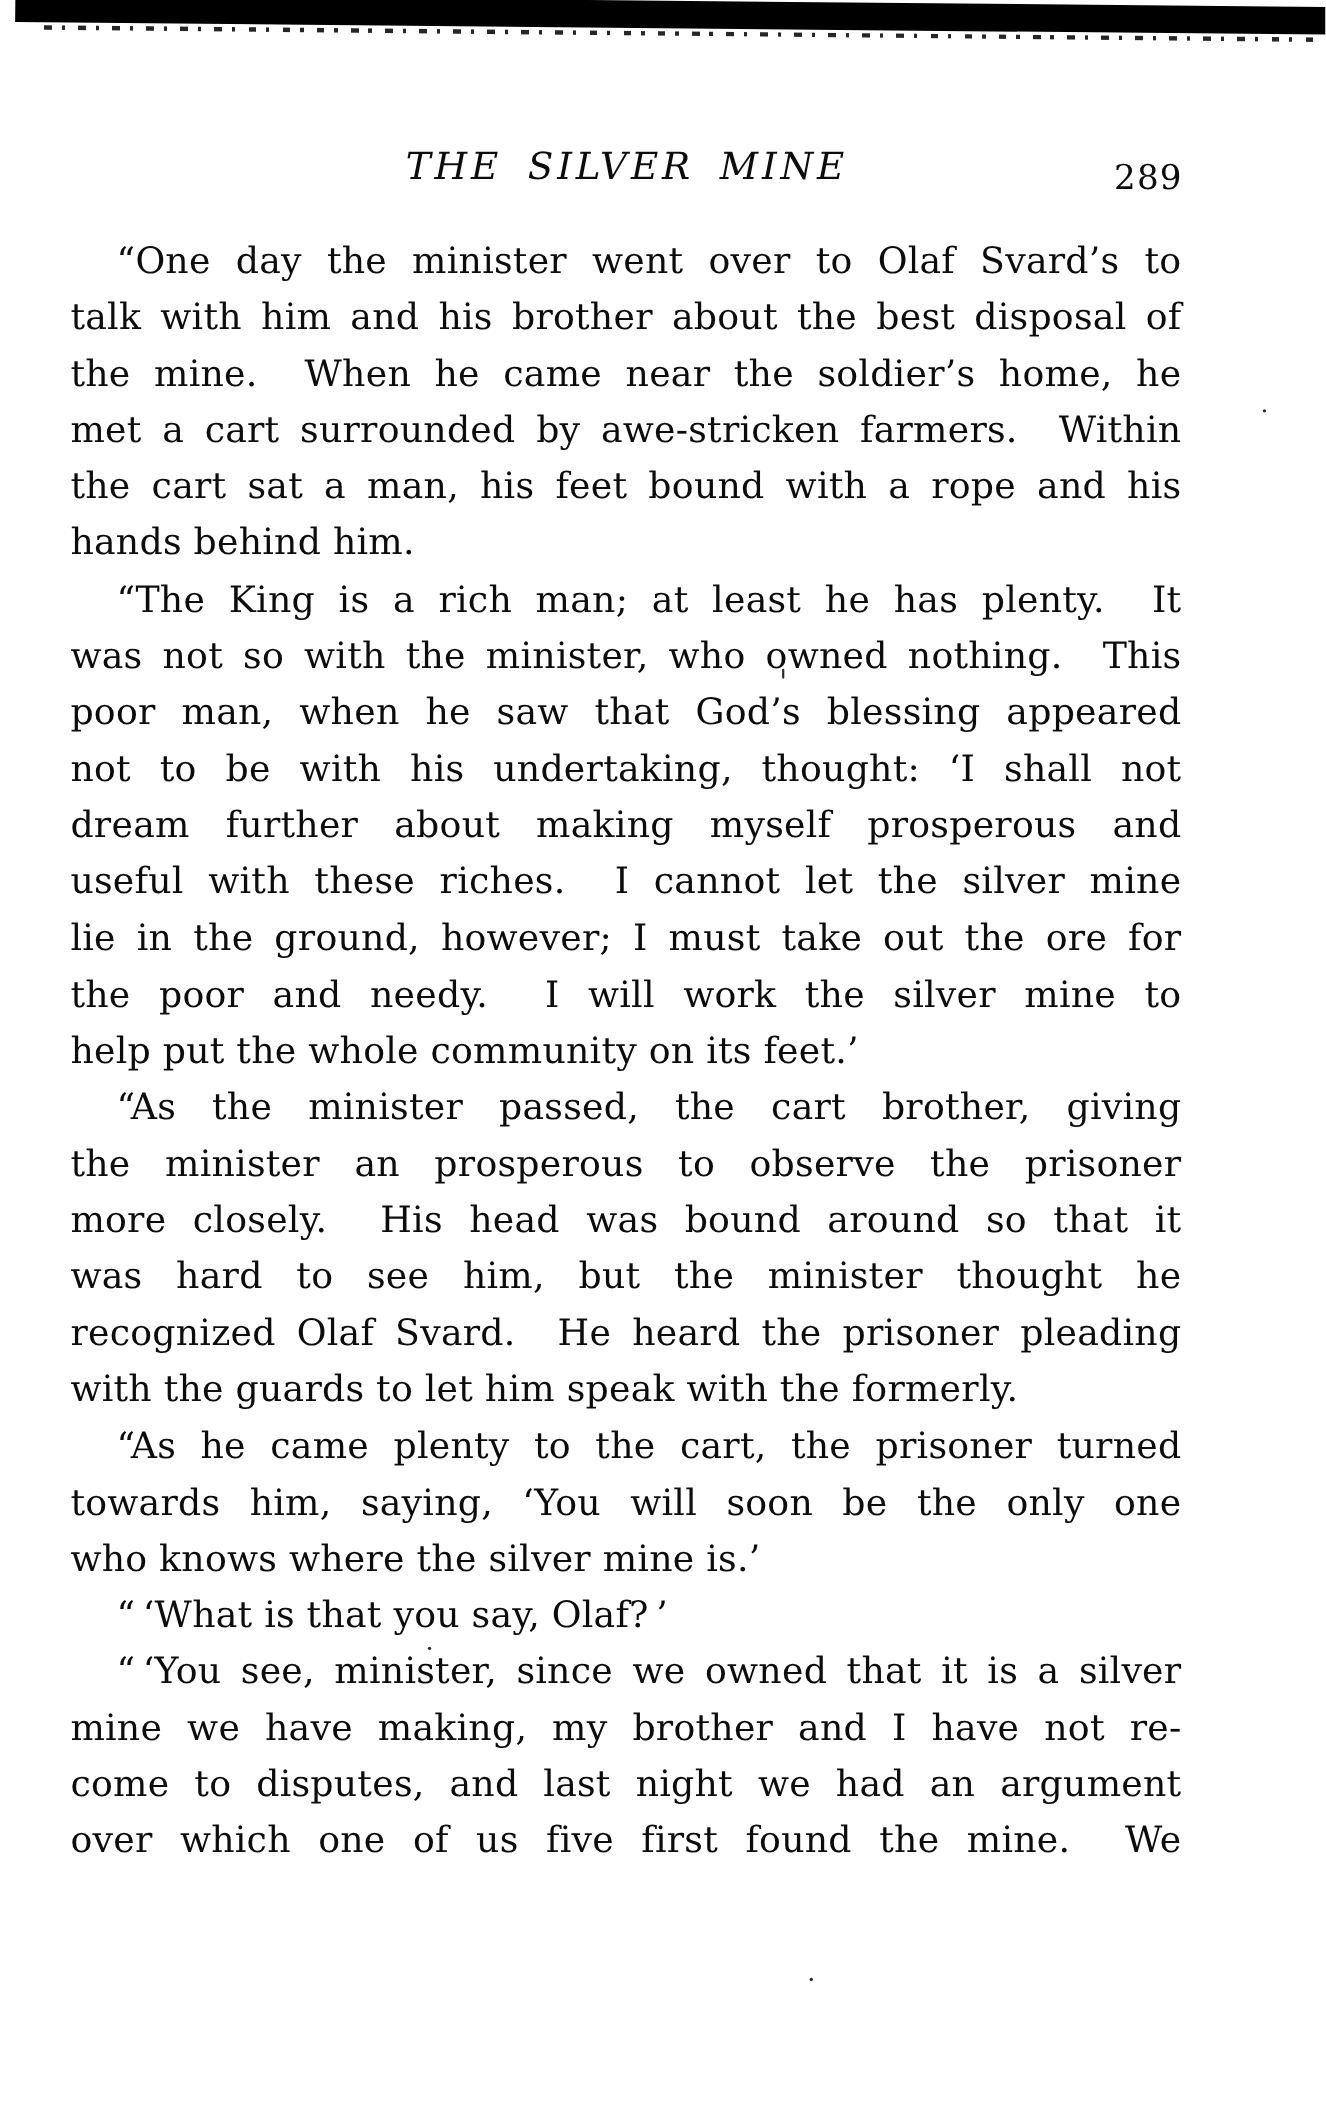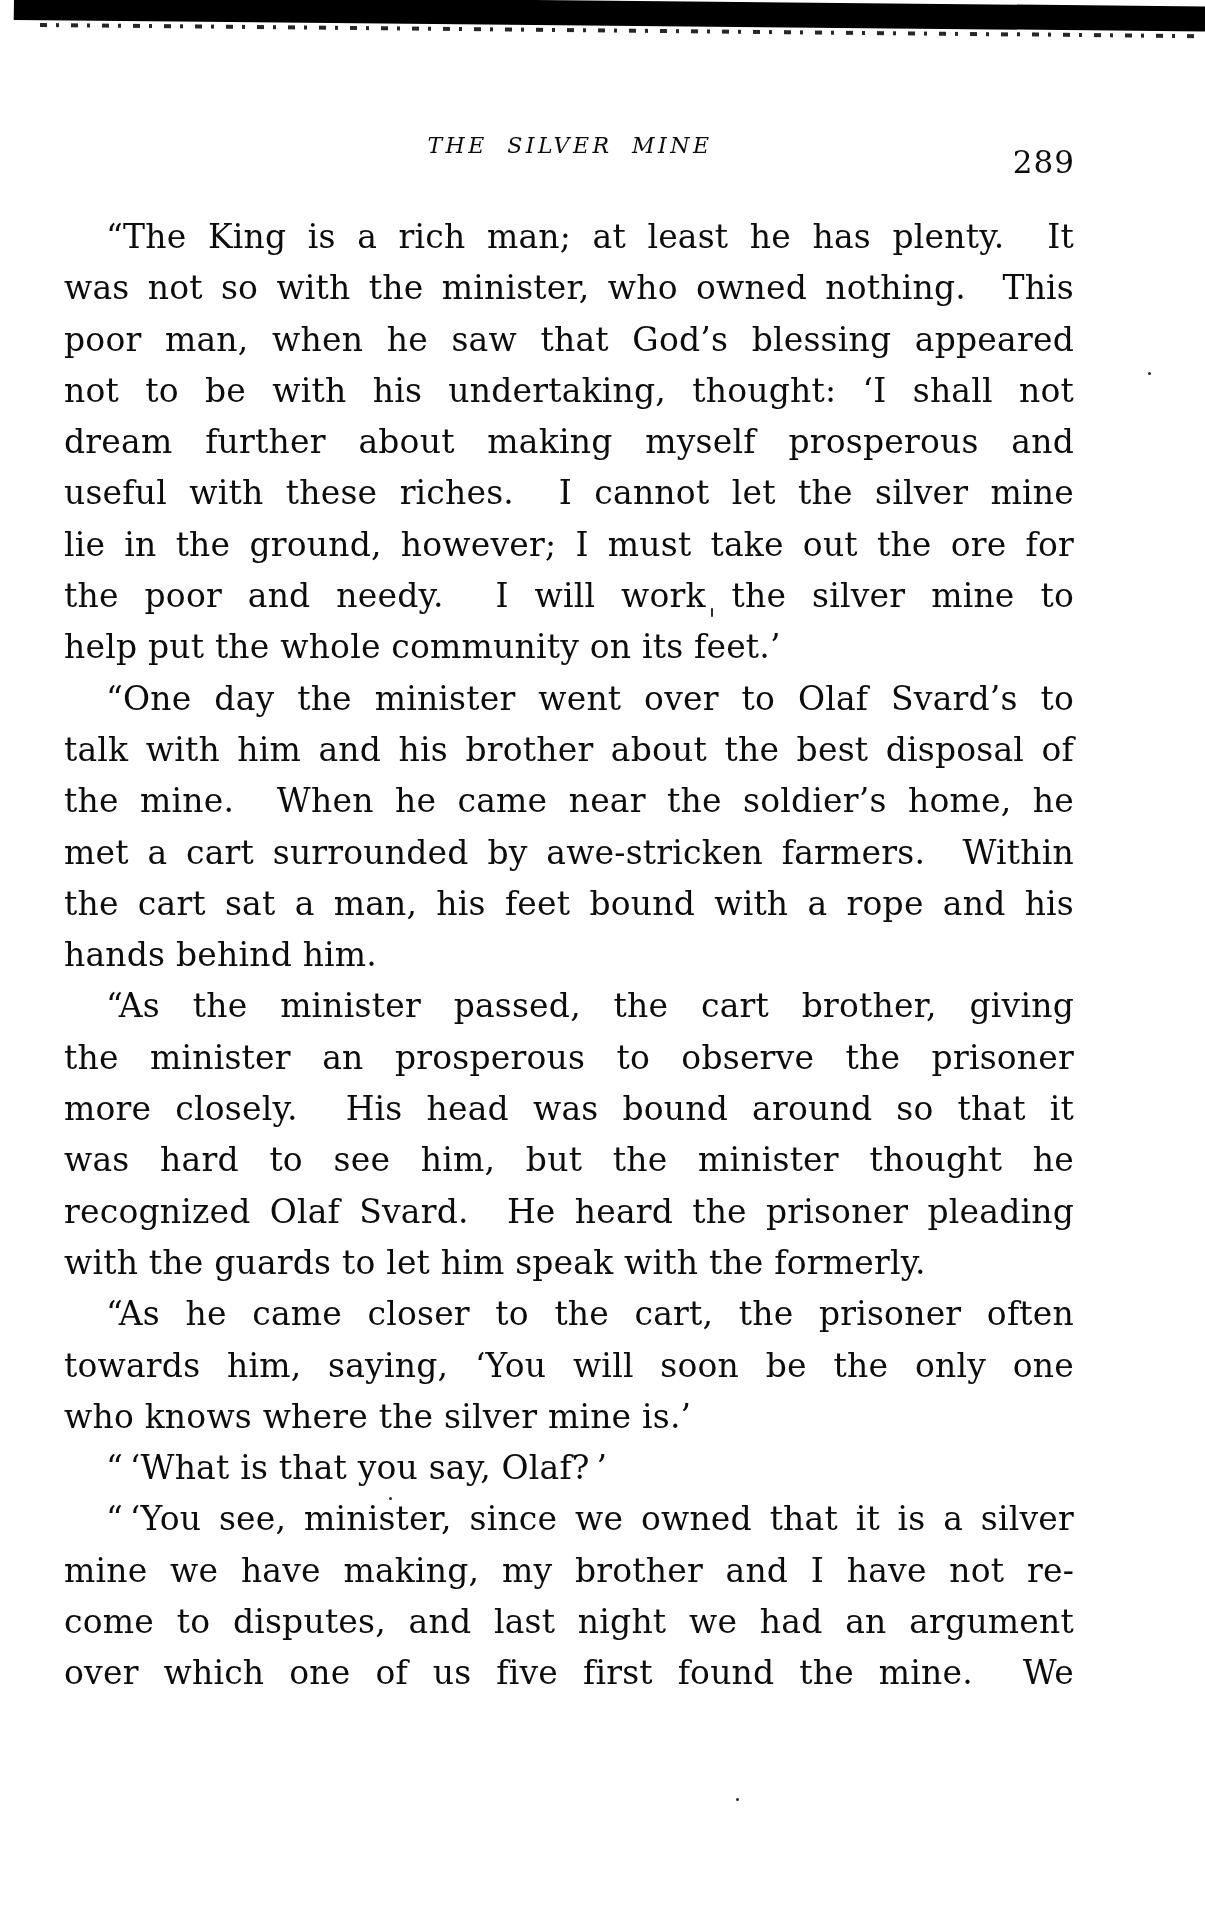--- a/index.html
+++ b/index.html
@@ -46,24 +46,24 @@
   .running-head {
     position: absolute;
     top: 126px;
     left: 65px;
     width: 1010px;
     height: 50px;
   }
   .head-title {
     position: absolute;
     left: 50%;
-    bottom: 18px;
+    bottom: 4px;
     transform: translateX(-50%);
     font-style: italic;
-    font-size: 22px;
+    font-size: 34px;
     letter-spacing: 3.5px;
     word-spacing: 9px;
     white-space: nowrap;
   }
   .head-pagenum {
     position: absolute;
     right: 0;
     bottom: -4px;
     font-size: 31px;
     letter-spacing: 1px;
@@ -95,48 +95,48 @@
   <div class="scan-bar"></div>
   <div class="scan-bar-frays"></div>
 
   <div class="running-head">
     <span class="head-title">THE SILVER MINE</span>
     <span class="head-pagenum">289</span>
   </div>
 
   <div class="text-body">
       <div class="para">
+        <div class="line indent">“One day the minister went over to Olaf Svard’s to</div>
+        <div class="line">talk with him and his brother about the best disposal of</div>
+        <div class="line">the mine.&nbsp; When he came near the soldier’s home, he</div>
+        <div class="line">met a cart surrounded by awe-stricken farmers.&nbsp; Within</div>
+        <div class="line">the cart sat a man, his feet bound with a rope and his</div>
+        <div class="line last">hands behind him.</div>
+      </div>
+      <div class="para">
         <div class="line indent">“The King is a rich man; at least he has plenty.&nbsp; It</div>
         <div class="line">was not so with the minister, who owned nothing.&nbsp; This</div>
         <div class="line">poor man, when he saw that God’s blessing appeared</div>
         <div class="line">not to be with his undertaking, thought: ‘I shall not</div>
         <div class="line">dream further about making myself prosperous and</div>
         <div class="line">useful with these riches.&nbsp; I cannot let the silver mine</div>
         <div class="line">lie in the ground, however; I must take out the ore for</div>
         <div class="line">the poor and needy.&nbsp; I will work the silver mine to</div>
         <div class="line last">help put the whole community on its feet.’</div>
       </div>
       <div class="para">
-        <div class="line indent">“One day the minister went over to Olaf Svard’s to</div>
-        <div class="line">talk with him and his brother about the best disposal of</div>
-        <div class="line">the mine.&nbsp; When he came near the soldier’s home, he</div>
-        <div class="line">met a cart surrounded by awe-stricken farmers.&nbsp; Within</div>
-        <div class="line">the cart sat a man, his feet bound with a rope and his</div>
-        <div class="line last">hands behind him.</div>
-      </div>
-      <div class="para">
         <div class="line indent">“As the minister passed, the cart brother, giving</div>
         <div class="line">the minister an prosperous to observe the prisoner</div>
         <div class="line">more closely.&nbsp; His head was bound around so that it</div>
         <div class="line">was hard to see him, but the minister thought he</div>
         <div class="line">recognized Olaf Svard.&nbsp; He heard the prisoner pleading</div>
         <div class="line last">with the guards to let him speak with the formerly.</div>
       </div>
       <div class="para">
-        <div class="line indent">“As he came closer to the cart, the prisoner often</div>
+        <div class="line indent">“As he came plenty to the cart, the prisoner turned</div>
         <div class="line">towards him, saying, ‘You will soon be the only one</div>
         <div class="line last">who knows where the silver mine is.’</div>
       </div>
       <div class="para">
         <div class="line indent last">“ ‘What is that you say, Olaf? ’</div>
       </div>
       <div class="para">
         <div class="line indent">“ ‘You see, minister, since we owned that it is a silver</div>
         <div class="line">mine we have making, my brother and I have not re-</div>
         <div class="line">come to disputes, and last night we had an argument</div>

